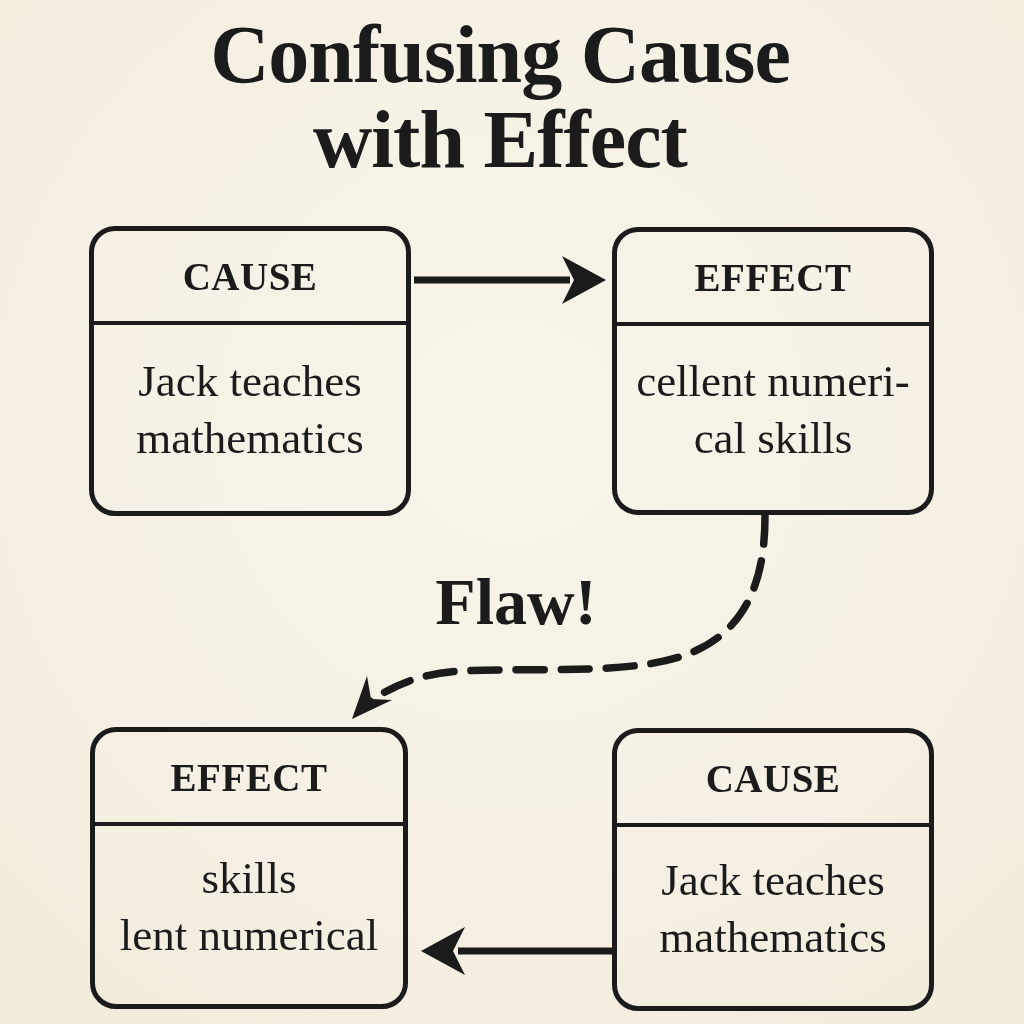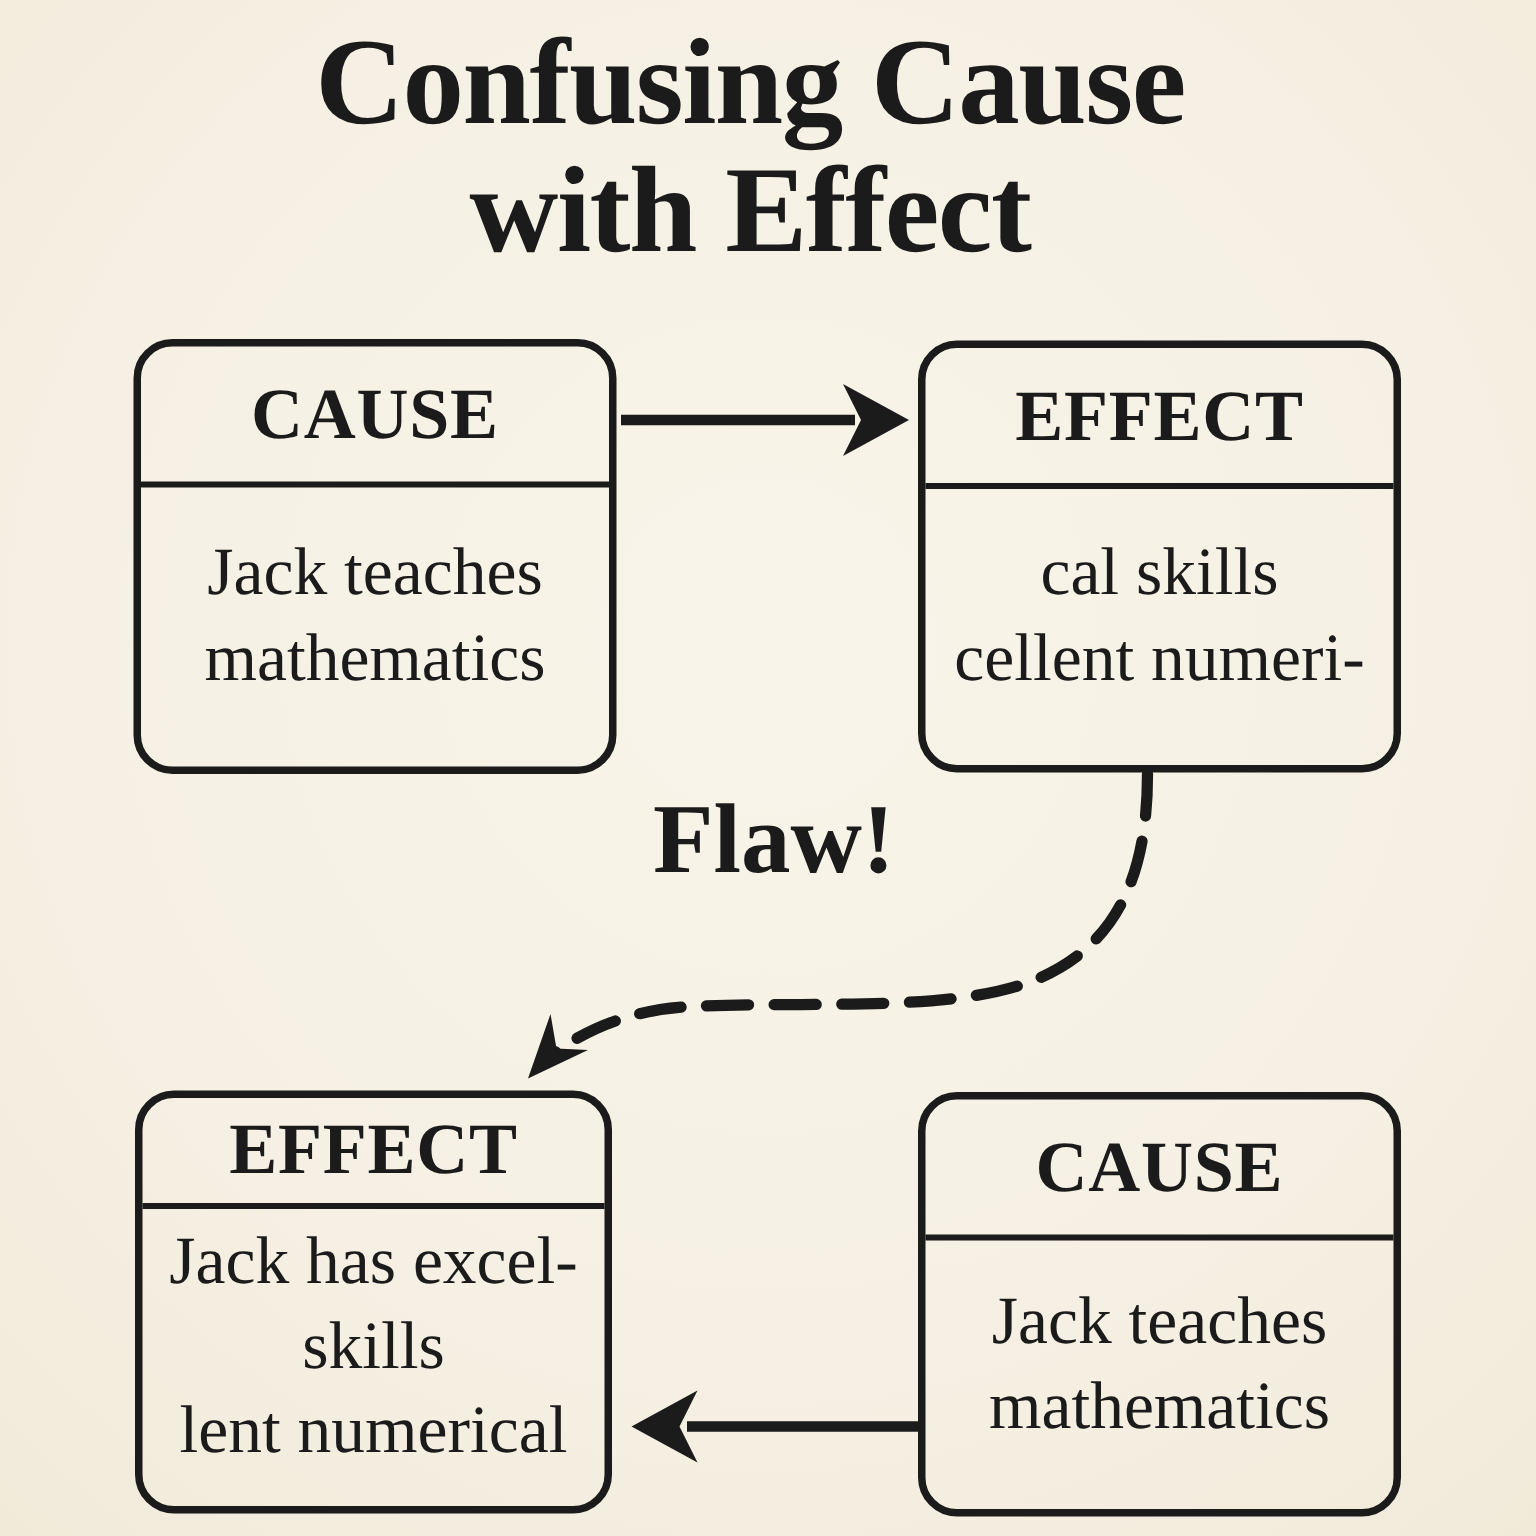--- a/index.html
+++ b/index.html
@@ -42,21 +42,21 @@
     display: flex;
     flex-direction: column;
   }
   .box-header {
     height: 94px;
     border-bottom: 4px solid var(--ink);
     display: flex;
     align-items: center;
     justify-content: center;
     font-weight: 700;
-    font-size: 48px;
+    font-size: 39px;
     letter-spacing: 0.5px;
   }
   .box-body {
     flex: 1;
     display: flex;
     flex-direction: column;
     align-items: center;
     justify-content: center;
     padding: 6px 8px 22px 8px;
     font-size: 45px;
@@ -67,21 +67,21 @@
 
   #box-top-left     { left: 89px;  top: 226px; width: 322px; height: 290px; }
   #box-top-right    { left: 612px; top: 227px; width: 322px; height: 288px; }
   #box-bottom-left  { left: 90px;  top: 727px; width: 318px; height: 282px; }
   #box-bottom-right { left: 612px; top: 728px; width: 322px; height: 283px; }
 
   
   .flaw-label {
     position: absolute;
     left: 356px;
-    top: 522px;
+    top: 564px;
     width: 320px;
     text-align: center;
     font-weight: 700;
     font-size: 66px;
   }
 
   
   .arrows {
     position: absolute;
     inset: 0;
@@ -135,29 +135,28 @@
     <div class="box-header">CAUSE</div>
     <div class="box-body">
       <span class="line">Jack teaches</span>
       <span class="line">mathematics</span>
     </div>
   </div>
 
   <div class="box" id="box-top-right">
     <div class="box-header">EFFECT</div>
     <div class="box-body">
+      <span class="line">cellent numeri-</span>
       <span class="line">cal skills</span>
-      <span class="line">cellent numeri-</span>
     </div>
   </div>
 
   <div class="box" id="box-bottom-left">
     <div class="box-header">EFFECT</div>
     <div class="box-body">
-      <span class="line">Jack has excel-</span>
       <span class="line">skills</span>
       <span class="line">lent numerical</span>
     </div>
   </div>
 
   <div class="box" id="box-bottom-right">
     <div class="box-header">CAUSE</div>
     <div class="box-body">
       <span class="line">Jack teaches</span>
       <span class="line">mathematics</span>

